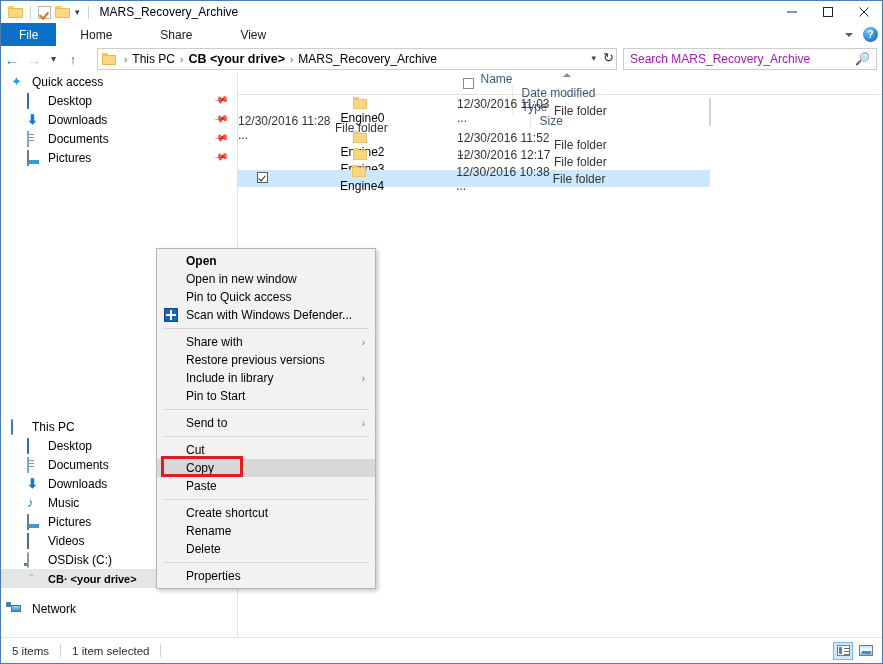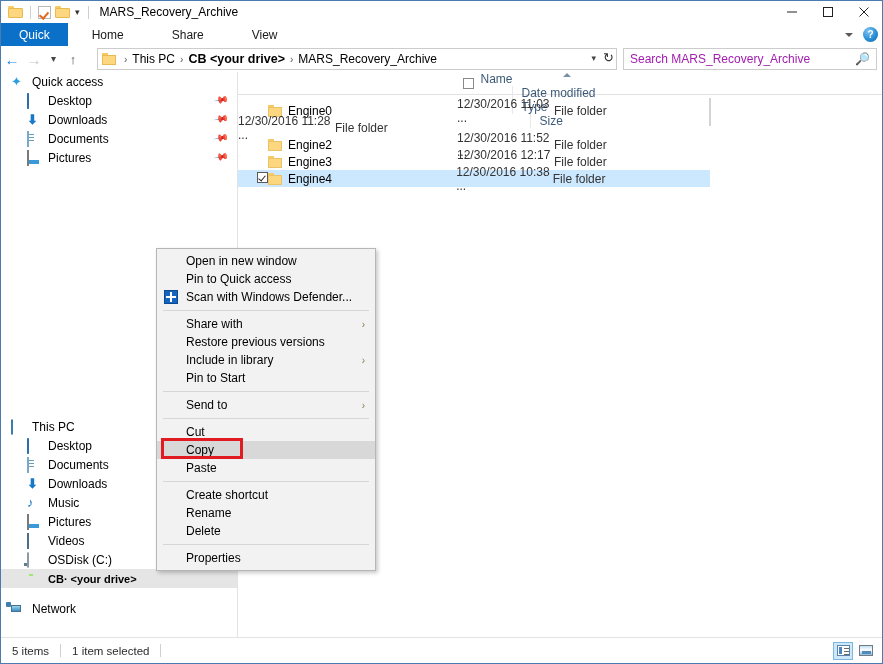--- a/index.html
+++ b/index.html
@@ -511,20 +511,21 @@
     border-right: 1.4px solid #2b2b2b;
     border-bottom: 1.4px solid #2b2b2b;
     transform: rotate(40deg);
   }
   .row .c-name {
     width: 219px;
     display: flex;
     align-items: center;
     padding-left: 30px;
     box-sizing: border-box;
+    flex-direction: column;
   }
   .row .c-date { width: 97px; color: #333; }
   .row .c-type { width: 97px; color: #333; }
   .row .c-size { width: 61px; }
   .row-folder {
     width: 14px; height: 12px;
     position: relative;
     margin-right: 6px;
     flex: 0 0 14px;
   }
@@ -724,21 +725,21 @@
       <div class="win-btn">
         <svg width="12" height="12" viewBox="0 0 12 12">
             <line x1="1.5" y1="1.5" x2="10.5" y2="10.5" stroke="#222" stroke-width="1"></line>
             <line x1="10.5" y1="1.5" x2="1.5" y2="10.5" stroke="#222" stroke-width="1"></line>
           </svg>
       </div>
     </div>
   </div>
 
   <div class="ribbon">
-    <div class="tab file">Quick</div>
+    <div class="tab file">File</div>
     <div class="tab">Home</div>
     <div class="tab">Share</div>
     <div class="tab">View</div>
     <div class="ribbon-right">
       <span class="chev-down"></span>
       <span class="help-ico">?</span>
     </div>
   </div>
 
   <div class="addrbar">
@@ -905,20 +906,21 @@
             <span>Engine4</span>
           </span>
           <span class="c-date">12/30/2016 10:38 ...</span>
           <span class="c-type">File folder</span>
           <span class="c-size"></span>
         </div>
       </div>
     </div>
 
     <div class="ctxmenu">
+      <div class="ctx-item bold">Open</div>
       <div class="ctx-item">Open in new window</div>
       <div class="ctx-item">Pin to Quick access</div>
       <div class="ctx-item">
         <span class="defender-ico"></span>
         <span>Scan with Windows Defender...</span>
       </div>
 
       <div class="ctx-sep"></div>
 
       <div class="ctx-item">

